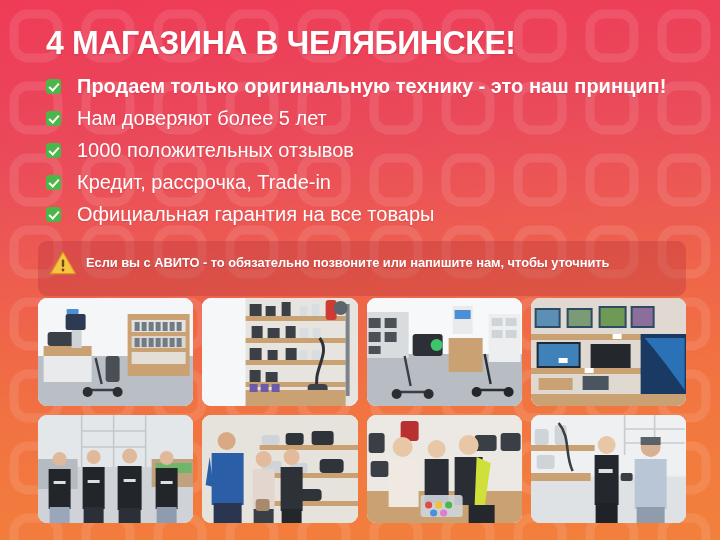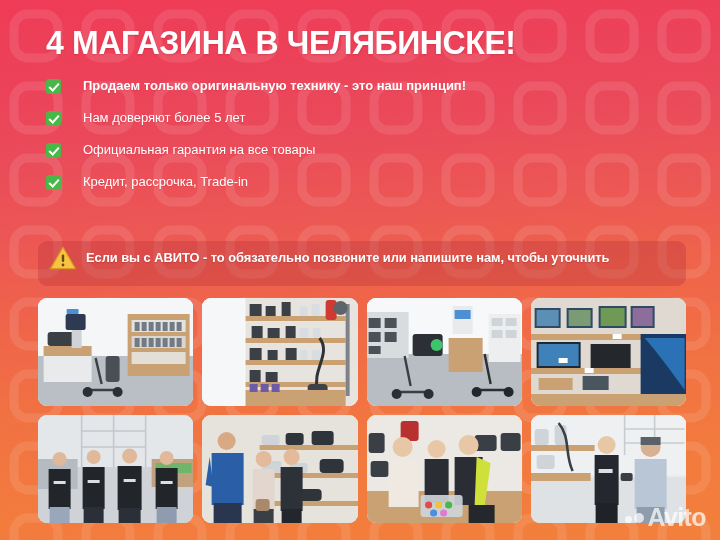--- a/index.html
+++ b/index.html
@@ -78,38 +78,38 @@
     position: absolute;
     left: 4.6px;
     top: 2.2px;
     width: 4px;
     height: 8px;
     border: solid #ffffff;
     border-width: 0 2px 2px 0;
     transform: rotate(42deg);
   }
   .bullet-text {
-    margin-left: 22px;
+    margin-left: 16px;
     color: #ffffff;
-    font-size: 13px;
+    font-size: 20px;
     line-height: 20px;
     white-space: nowrap;
     text-shadow: 0 1px 1px rgba(150, 30, 50, 0.18);
   }
   .bullet-row.is-bold .bullet-text {
     font-weight: bold;
   }
 
   
   .notice {
     position: absolute;
     left: 38px;
     top: 241px;
     width: 648px;
-    height: 45px;
+    height: 55px;
     box-sizing: border-box;
     border-radius: 9px;
     background: rgba(176, 44, 55, 0.30);
     display: flex;
     align-items: center;
     padding: 0 12px 12px 11px;
   }
   .warn-icon {
     flex: 0 0 auto;
     width: 28px;
@@ -195,29 +195,33 @@
     <div class="bullet-row is-bold">
       <span class="check-icon"></span>
       <span class="bullet-text">Продаем только оригинальную технику - это наш принцип!</span>
     </div>
 
     <div class="bullet-row">
       <span class="check-icon"></span>
       <span class="bullet-text">Нам доверяют более 5 лет</span>
     </div>
 
+    <div class="bullet-row">
+      <span class="check-icon"></span>
+      <span class="bullet-text">1000 положительных отзывов</span>
+    </div>
+
+    <div class="bullet-row">
+      <span class="check-icon"></span>
+      <span class="bullet-text">Кредит, рассрочка, Trade-in</span>
+    </div>
 
     <div class="bullet-row">
       <span class="check-icon"></span>
       <span class="bullet-text">Официальная гарантия на все товары</span>
-    </div>
-
-    <div class="bullet-row">
-      <span class="check-icon"></span>
-      <span class="bullet-text">Кредит, рассрочка, Trade-in</span>
     </div>
 
   </div>
 
   <div class="notice">
     <svg class="warn-icon" viewBox="0 0 28 28">
       <path d="M14 3.2 L26.4 24.6 L1.6 24.6 Z" fill="#f6c342" stroke="#d89b1c" stroke-width="1.1" stroke-linejoin="round"></path>
       <rect x="12.8" y="10.4" width="2.4" height="7.6" rx="1.2" fill="#6a4a08"></rect>
       <circle cx="14" cy="21" r="1.4" fill="#6a4a08"></circle>
     </svg>
@@ -540,21 +544,14 @@
             <path d="M106 44 h32 v50 h-32 z" fill="#b9c6d6"></path>
             <rect x="108" y="92" width="28" height="16" fill="#8f9cac"></rect>
           </g>
           <rect x="92" y="58" width="12" height="8" rx="2" fill="#3a3f46"></rect>
         </svg>
       </div>
 
     </div>
   </div>
 
-  <div class="avito-mark">
-    <span class="avito-dots">
-      <i class="d1"></i>
-        <i class="d2"></i>
-    </span>
-    <span class="avito-word">Avito</span>
-  </div>
 
 </div>
 
 </body></html>

